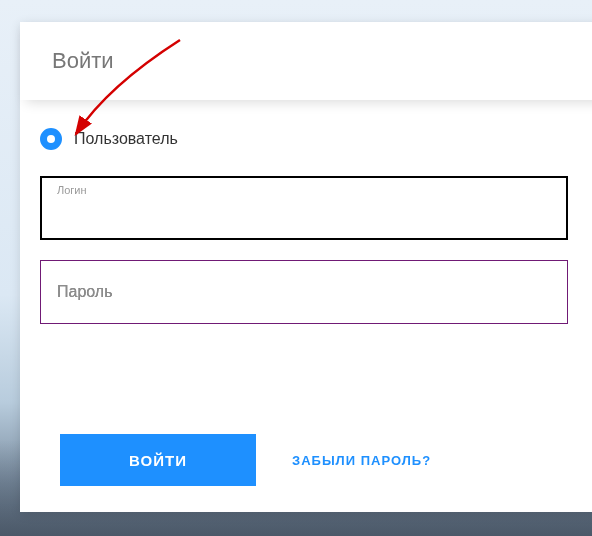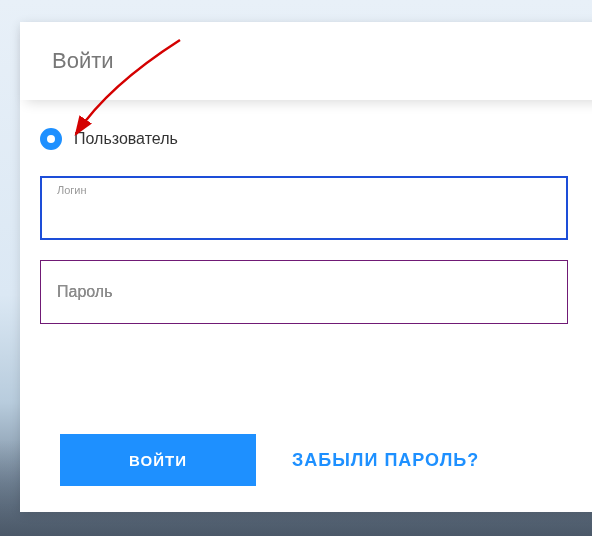--- a/index.html
+++ b/index.html
@@ -95,21 +95,21 @@
     width: 100%;
     height: 64px;
     border: 1px solid #701a75;
     margin-bottom: 20px;
     position: relative;
     padding: 0 16px;
     display: flex;
     align-items: center;
   }
   .field.focused {
-    border: 2px solid #1d4ed8;
+    border: 2px solid #000000;
     padding: 0 15px;
   }
   .field.focused .float-label {
     position: absolute;
     top: 6px;
     left: 15px;
     font-size: 11px;
     color: #9a9a9a;
   }
   .float-label, .placeholder {
@@ -139,21 +139,21 @@
     height: 52px;
     width: 196px;
     font-size: 15px;
     font-weight: 700;
     letter-spacing: 1px;
     cursor: pointer;
     text-transform: uppercase;
   }
   .link-forgot {
     color: #1e90ff;
-    font-size: 18px;
+    font-size: 13px;
     font-weight: 700;
     letter-spacing: 1px;
     text-transform: uppercase;
     cursor: pointer;
   }
   
   .arrow {
     position: absolute;
     top: 36px; left: 68px;
     pointer-events: none;

